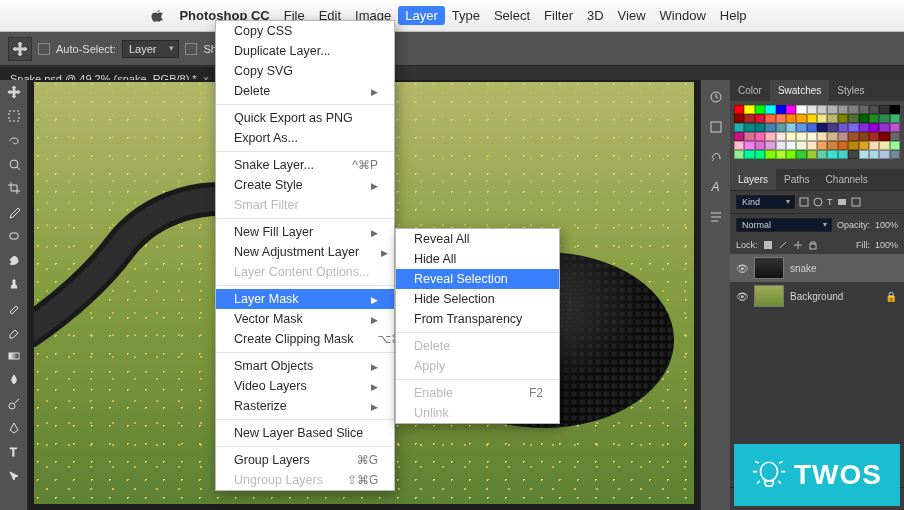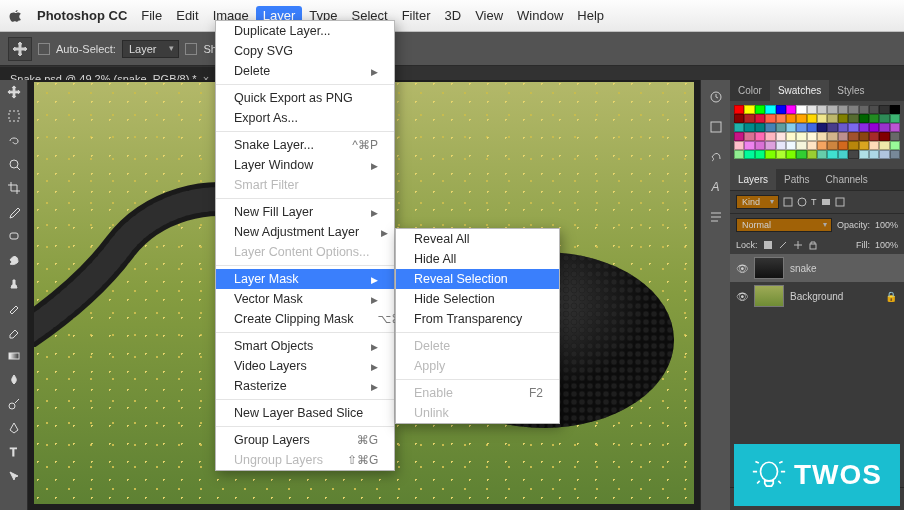--- a/index.html
+++ b/index.html
@@ -1,19 +1,19 @@
 <!DOCTYPE html>
 <html><head>
 <meta charset="utf-8">
 <style>
 * { margin:0; padding:0; box-sizing:border-box; font-family: "Helvetica Neue", Arial, sans-serif; }
 body { background:#282828; width:904px; height:510px; overflow:hidden; position:relative; }
 
 
-.macbar { height:32px; background:linear-gradient(#fdfdfd,#eaeaea); border-bottom:1px solid #bfbfbf; display:flex; align-items:center; padding:0 8px; font-size:13px; color:#2a2a2a; }
+.macbar { height:32px; background:linear-gradient(#fdfdfd,#eaeaea); border-bottom:1px solid #bfbfbf; display:flex; align-items:center; padding:0 8px; font-size:13px; color:#2a2a2a;justify-content:center; }
 .macbar .apple { width:14px; height:14px; margin-right:8px; }
 .macbar span.item { padding:2px 7px; border-radius:3px; }
 .macbar span.item.app { font-weight:600; }
 .macbar span.item.active { background:#3a7ffc; color:#fff; }
 
 
 .optbar { height:34px; background:#535353; border-bottom:1px solid #2a2a2a; display:flex; align-items:center; justify-content:space-between; color:#ddd; font-size:11px; padding:0 8px; }
 .optbar .lft { display:flex; align-items:center; gap:6px; }
 .optbar .ico { width:24px; height:24px; background:#454545; border:1px solid #333; display:flex; align-items:center; justify-content:center; }
 .optbar svg { stroke:#ccc; fill:none; }
@@ -51,21 +51,21 @@
 
 .panel-tabs { display:flex; background:#353535; font-size:10px; }
 .panel-tabs span { padding:5px 8px; color:#bbb; }
 .panel-tabs span.act { background:#454545; color:#eee; }
 .swatches { display:grid; grid-template-columns:repeat(16, 1fr); grid-auto-rows:9px; padding:4px; gap:0; }
 .sw { width:100%; height:100%; border:1px solid rgba(0,0,0,.3); }
 
 .layers { flex:1; display:flex; flex-direction:column; }
 .layers .bar { display:flex; align-items:center; gap:4px; padding:4px 6px; background:#3d3d3d; border-top:1px solid #2a2a2a; border-bottom:1px solid #2a2a2a; font-size:9px; }
 .layers .bar2 { display:flex; align-items:center; gap:5px; padding:4px 6px; background:#3d3d3d; font-size:9px; }
-.layers .drop { background:#a16207; border:1px solid #222; padding:1px 18px 1px 5px; position:relative; }
+.layers .drop { background:#0f172a; border:1px solid #222; padding:1px 34px 1px 5px; position:relative; }
 .layers .drop::after{content:"▾"; position:absolute; right:4px; color:#aaa; font-size:8px;}
 .layers .list { flex:1; background:#3a3a3a; }
 .lrow { display:flex; align-items:center; padding:3px 6px; gap:6px; }
 .lrow.sel { background:#5e5e5e; }
 .lrow .eye { width:12px; text-align:center; }
 .lrow .thumb { width:30px; height:22px; border:1px solid #777; background:#888; }
 .lrow .name { font-size:10px; }
 .lrow .lock { margin-left:auto; color:#aaa; }
 .layer-btns { display:flex; gap:10px; padding:4px 6px; background:#3c3c3c; border-top:1px solid #272727; justify-content:flex-end; }
 .layer-btns .lb { width:14px; height:14px; }
@@ -472,20 +472,23 @@
         <svg class="lb" stroke="#bbb" fill="none" viewBox="0 0 14 14">
             <path d="M3 4h8l-1 8H4zM5 4V2h4v2"></path>
           </svg>
       </div>
     </div>
   </div>
 </div>
 
 <div class="menu" id="layer-menu">
     <div class="row">
+      <span>Copy CSS</span>
+    </div>
+    <div class="row">
       <span>Duplicate Layer...</span>
     </div>
     <div class="row">
       <span>Copy SVG</span>
     </div>
     <div class="row">
       <span>Delete</span>
       <span class="ar"></span>
     </div>
     <hr>
@@ -494,21 +497,21 @@
     </div>
     <div class="row">
       <span>Export As...</span>
     </div>
     <hr>
     <div class="row">
       <span>Snake Layer...</span>
       <span class="sc">^⌘P</span>
     </div>
     <div class="row">
-      <span>Layer Window</span>
+      <span>Create Style</span>
       <span class="ar"></span>
     </div>
     <div class="row dis">
       <span>Smart Filter</span>
     </div>
     <hr>
     <div class="row">
       <span>New Fill Layer</span>
       <span class="ar"></span>
     </div>

